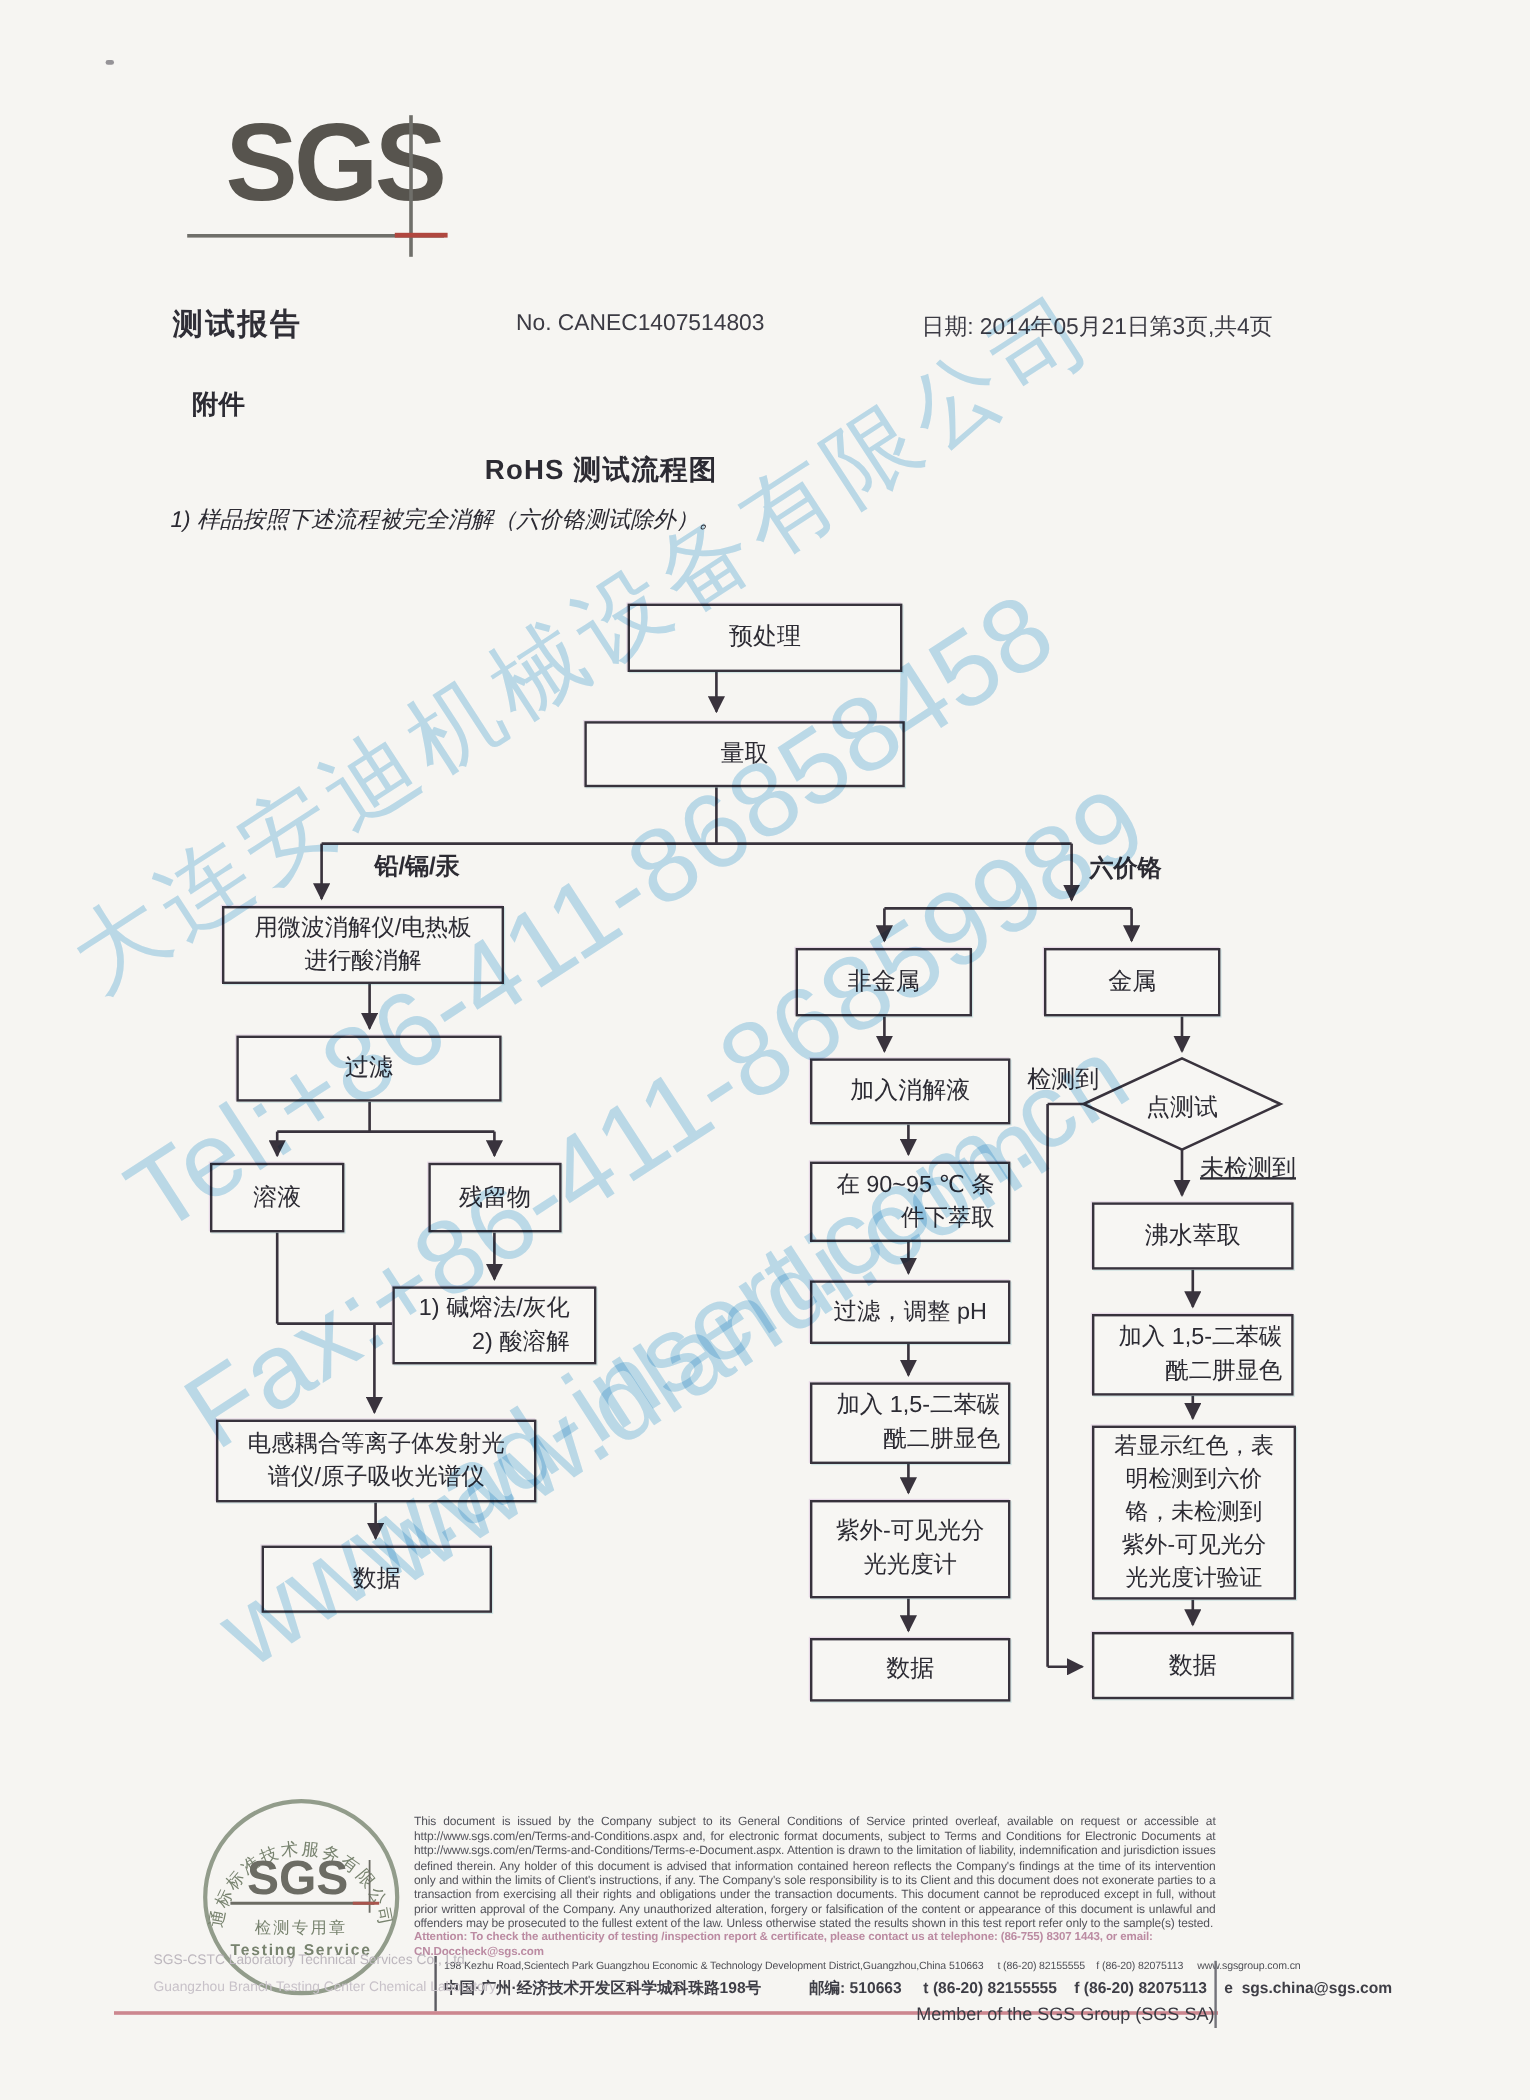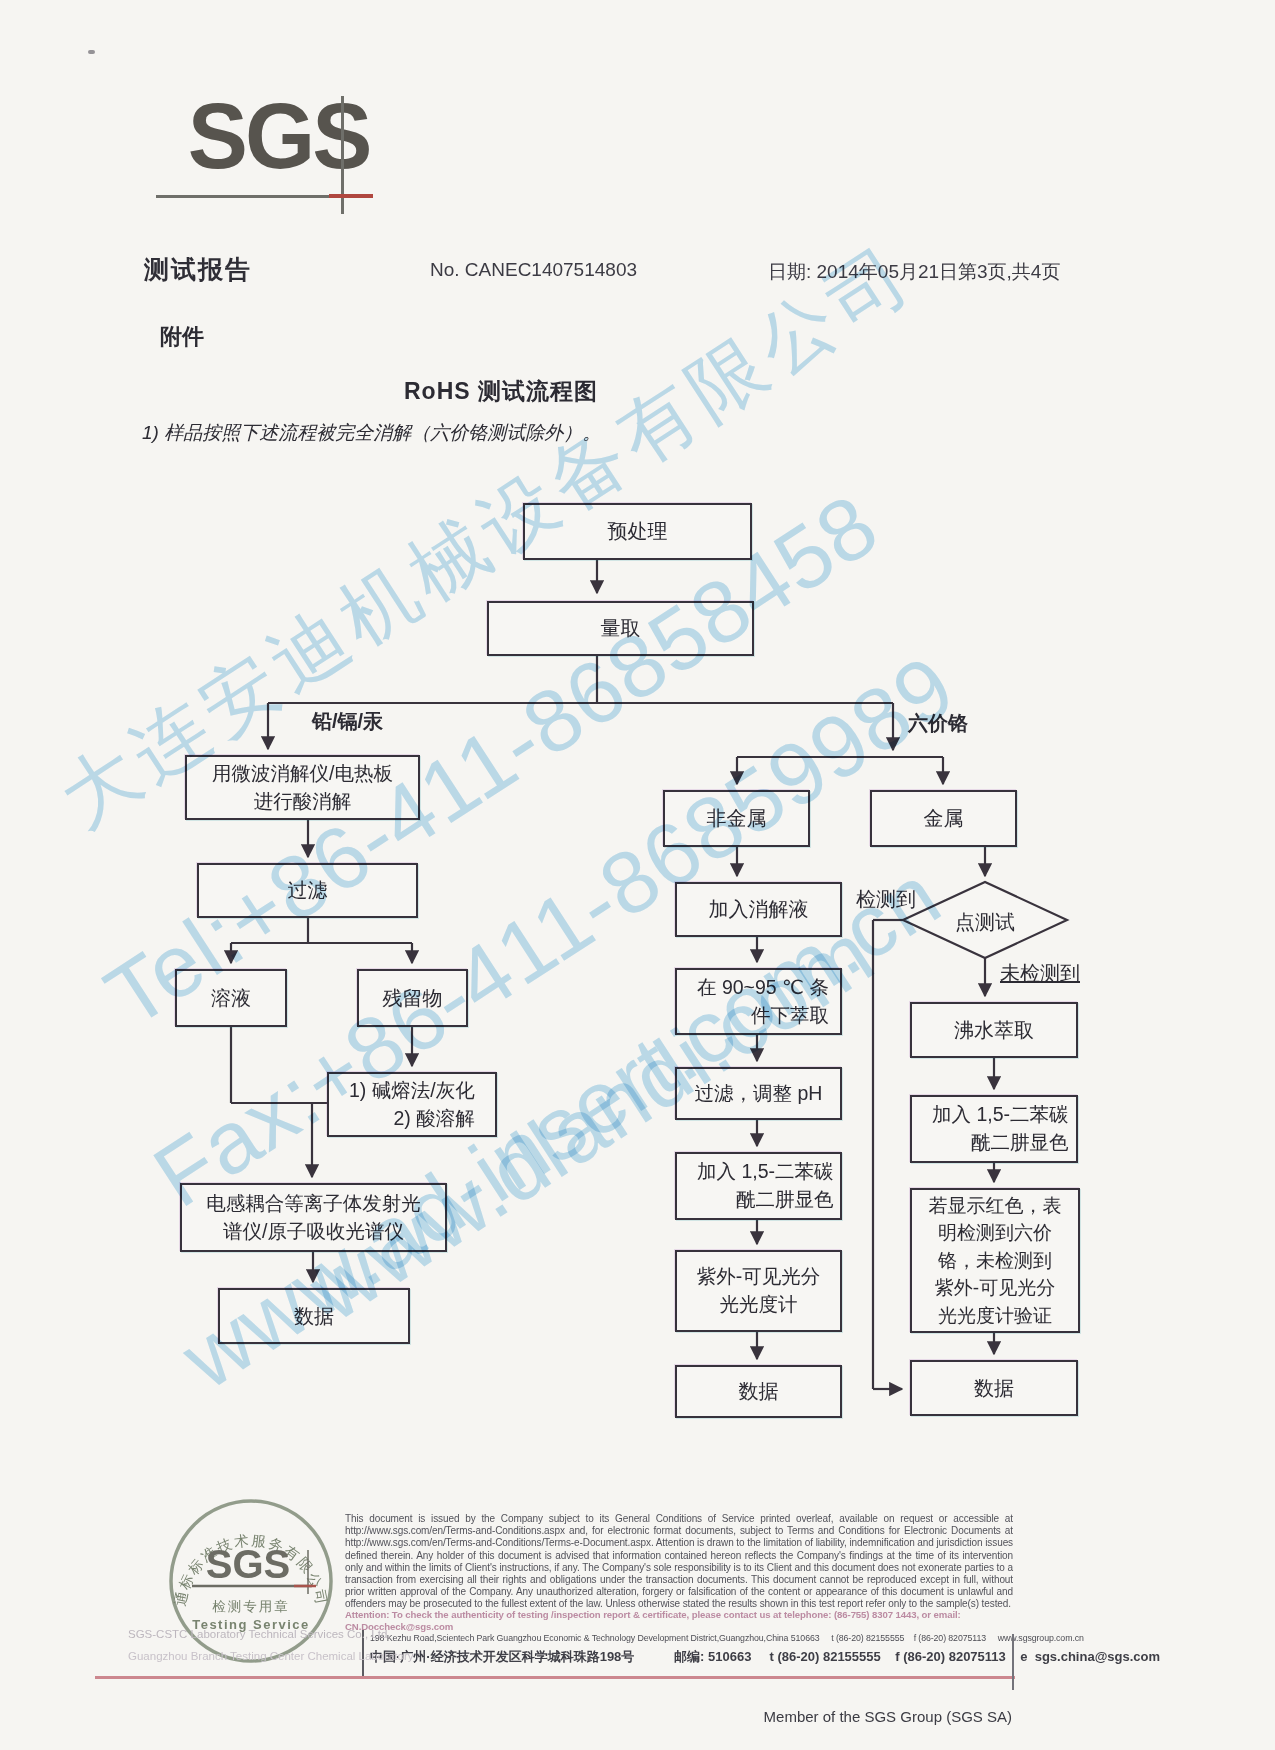--- a/index.html
+++ b/index.html
@@ -55,21 +55,21 @@
     left:345px;top:1609px;width:668px;font-size:9.6px;line-height:1.25;
     color:#bb8ba2;font-weight:bold;letter-spacing:-.1px;z-index:2;
   }
   .company-en{left:128px;top:1628px;font-size:11.5px;color:#bdb7be;z-index:3;white-space:nowrap;}
   .company-branch{left:128px;top:1650px;font-size:11.5px;color:#c8c2c9;z-index:3;white-space:nowrap;}
   .addr-sep{left:362px;top:1630px;width:2px;height:46px;background:#5c5c62;z-index:2;}
   .addr-en{left:370px;top:1633px;font-size:8.8px;color:#4e4e55;white-space:pre;letter-spacing:-.1px;z-index:2;}
   .addr-cn{left:370px;top:1648px;font-size:13px;color:#3e3e46;font-weight:bold;white-space:pre;z-index:2;}
   .foot-rule{left:95px;top:1676px;width:920px;height:2.5px;background:#c4737e;opacity:.85;z-index:2;}
   .reg-mark{left:1012px;top:1634px;width:2px;height:56px;background:#73737a;z-index:2;}
-  .member{left:700px;top:1708px;width:312px;text-align:right;font-size:15px;color:#3b3b43;z-index:2;}
+  .member{left:700px;top:1670px;width:312px;text-align:right;font-size:15px;color:#3b3b43;z-index:2;}
   .stamp{left:160px;top:1492px;z-index:2;}
   .speck{left:88px;top:50px;width:7px;height:4px;background:#55525a;border-radius:2px;opacity:.6;z-index:2;}
 </style>
 </head>
 <body>
 
 <div class="abs speck"></div>
 
 <div class="abs sgs-logo">SGS</div>
 <div class="abs logo-vline"></div>

